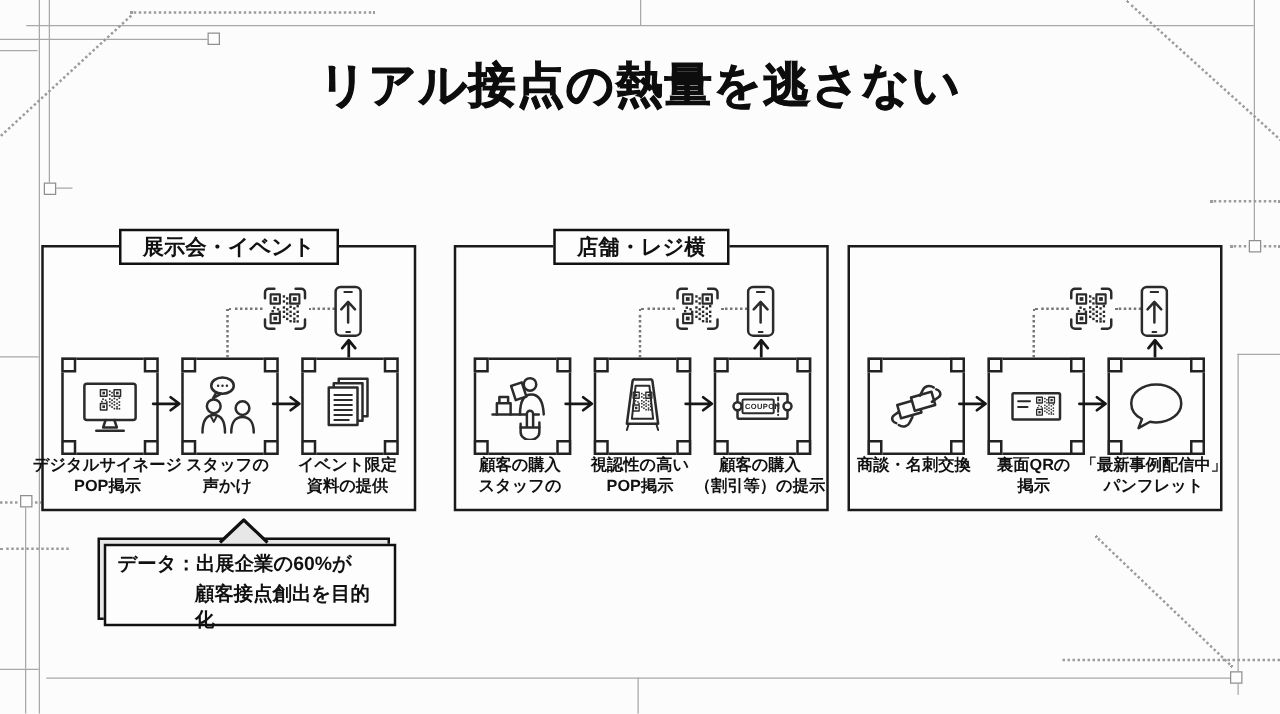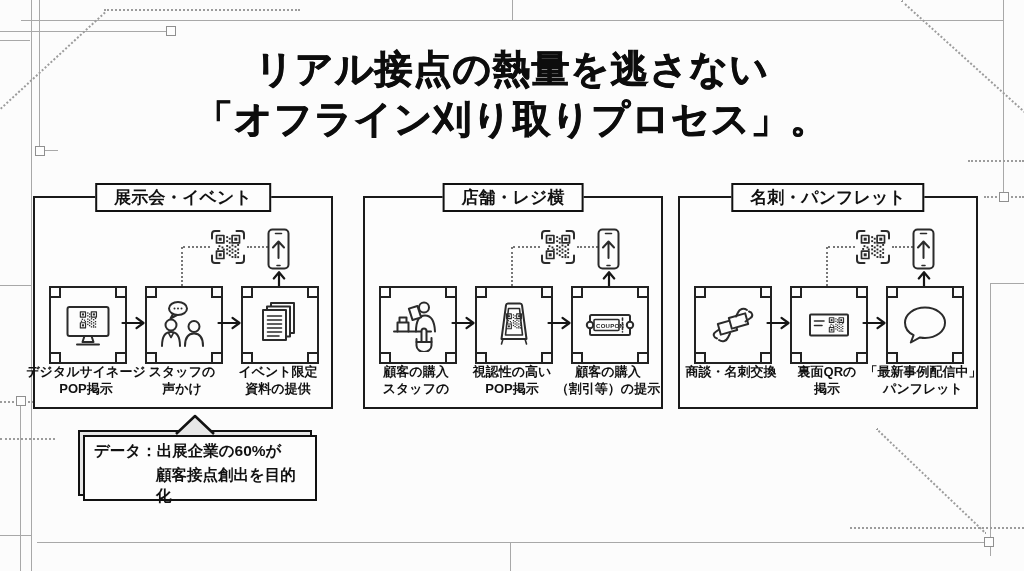--- a/index.html
+++ b/index.html
@@ -129,21 +129,20 @@
     <div class="gdot" style="left:877px;top:428px;width:152px;transform:rotate(43.7deg)"></div>
     <div class="gsq" style="left:166px;top:26px"></div>
     <div class="gsq" style="left:35px;top:146px"></div>
     <div class="gsq" style="left:16px;top:396px"></div>
     <div class="gsq" style="left:999px;top:192px"></div>
     <div class="gsq" style="left:984px;top:537px"></div>
   </div>
 
   <div class="title">
     <div>リアル接点の熱量を逃さない</div>
-    <div>「オフライン刈り取りプロセス」。</div>
   </div>
 
   <div class="panel" style="left:33px">
     <div class="panel-header">展示会・イベント</div>
 
     <div class="dotv cv"></div>
     <div class="doth ch1"></div>
     <div class="doth ch2"></div>
 
     <svg class="lineart qr-scan" width="38" height="38" viewBox="0 0 38 38">
@@ -285,21 +284,20 @@
 
     <div class="step-label l1">顧客の購入
 スタッフの</div>
     <div class="step-label l2">視認性の高い
 POP掲示</div>
     <div class="step-label l3">顧客の購入
 （割引等）の提示</div>
   </div>
 
   <div class="panel" style="left:678px">
-    <div class="panel-header">名刺・パンフレット</div>
 
     <div class="dotv cv"></div>
     <div class="doth ch1"></div>
     <div class="doth ch2"></div>
 
     <svg class="lineart qr-scan" width="38" height="38" viewBox="0 0 38 38">
       <path d="M3,10.5 V6 a3,3 0 0 1 3,-3 h4.5 M27.5,3 H32 a3,3 0 0 1 3,3 v4.5 M35,27.5 V32 a3,3 0 0 1 -3,3 h-4.5 M10.5,35 H6 a3,3 0 0 1 -3,-3 v-4.5"></path>
       <use href="#qrp" transform="translate(7,7)"></use>
     </svg>
     <svg class="lineart phone" width="23" height="42" viewBox="0 0 23 42">

